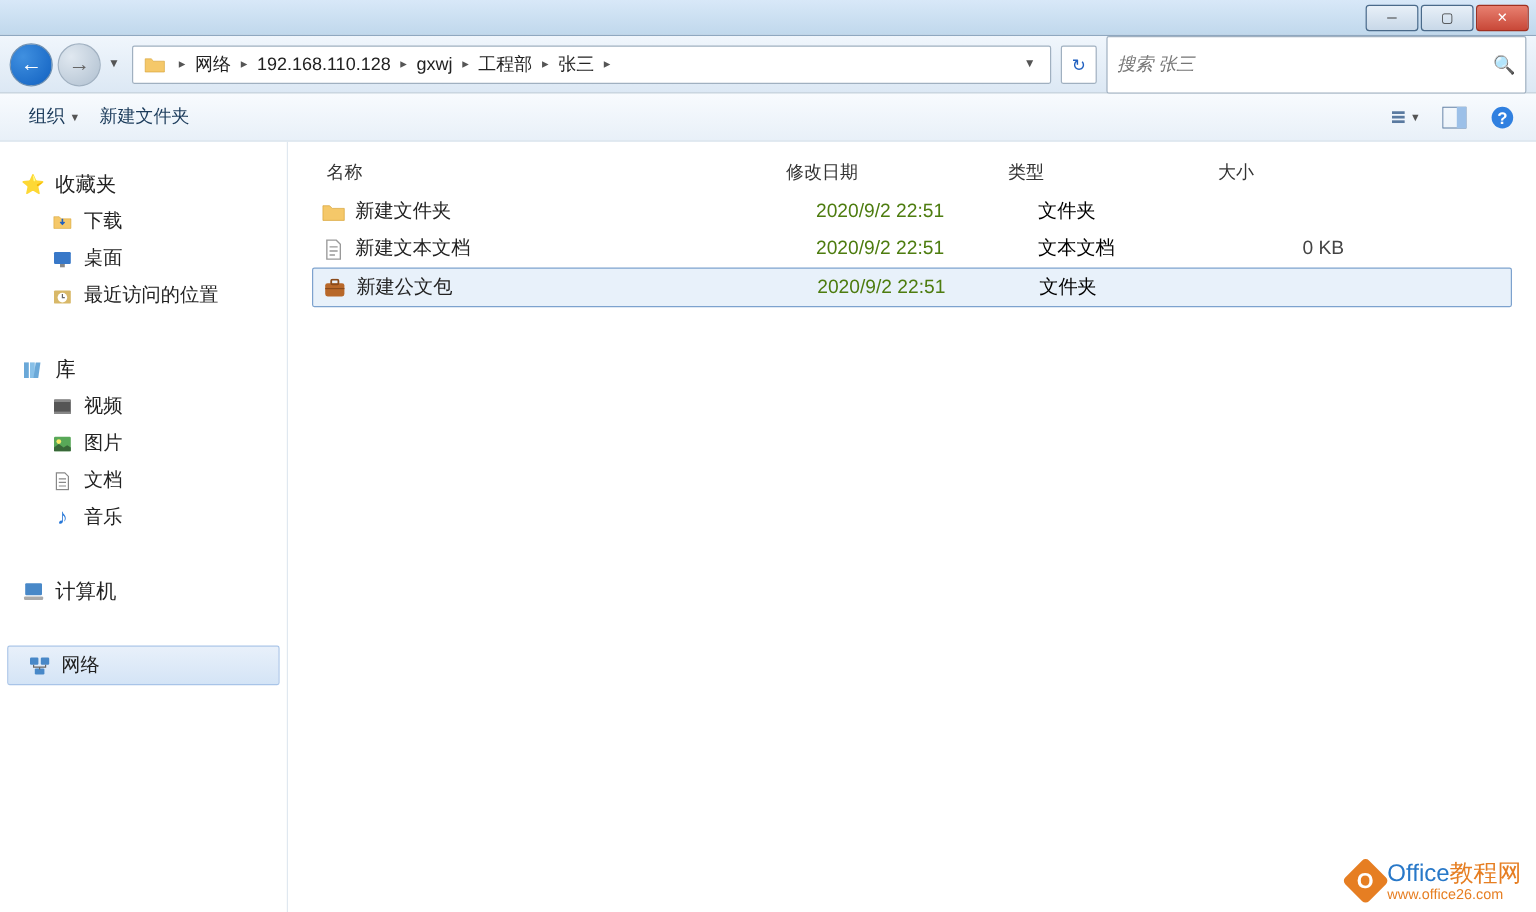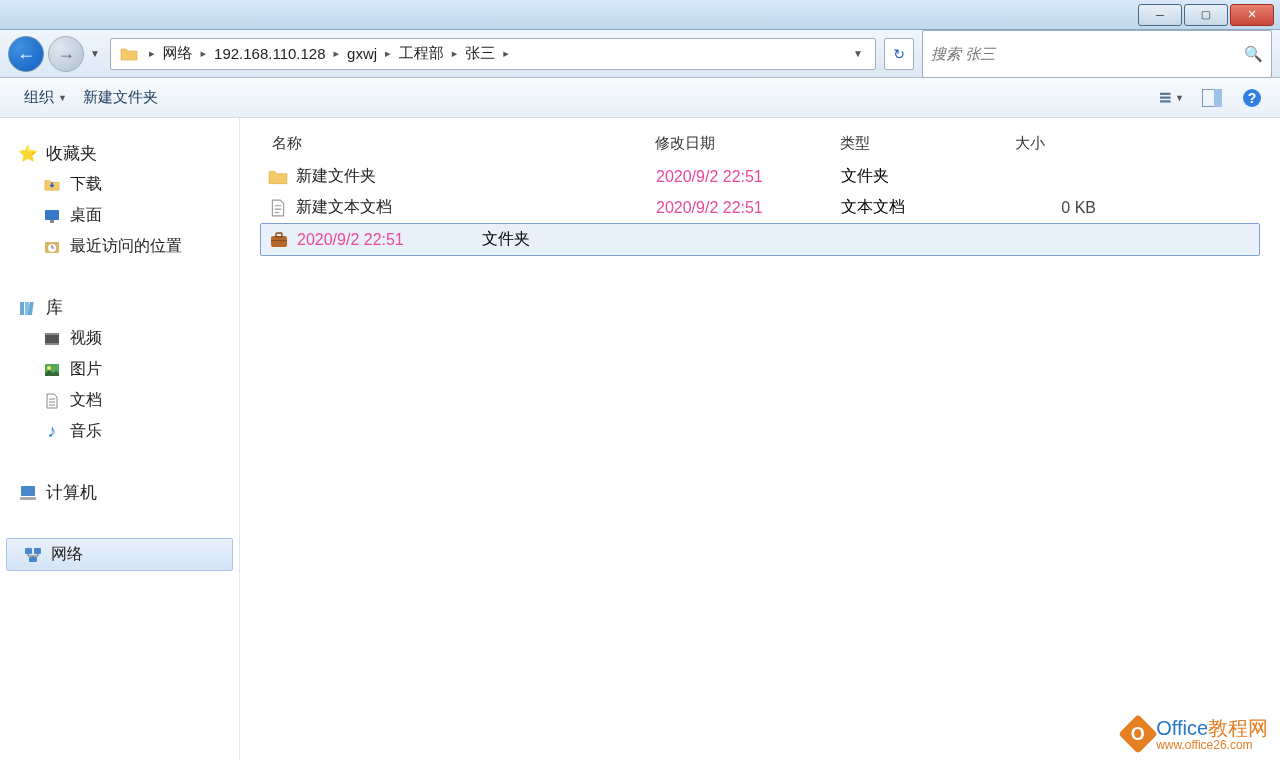--- a/index.html
+++ b/index.html
@@ -50,21 +50,21 @@
 .content { flex: 1; padding: 8px 20px; }
 .col-headers { display: flex; padding: 8px 0; font-size: 15px; color: #333; }
 .col-name { width: 395px; padding-left: 12px; }
 .col-date { width: 185px; }
 .col-type { width: 175px; }
 .col-size { width: 100px; text-align: left; padding-right: 20px; }
 .file-row { display: flex; align-items: center; padding: 5px 0; font-size: 16px; color: #222; }
 .file-row.selected { border: 1px solid #7da2ce; background: rgba(180,210,240,0.3); border-radius: 2px; }
 .file-icon { width: 24px; height: 20px; display: flex; align-items: center; justify-content: center; margin-left: 6px; margin-right: 6px; }
 .file-name { width: 360px; }
-.file-date { width: 185px; color: #ec4899; }
+.file-date { width: 185px; color: #4d7c0f; margin-left: 24px; }
 .file-type { width: 175px; color: #000000; }
 .file-size { width: 100px; text-align: right; color: #444; padding-right: 20px; }
 
 
 .watermark { position: absolute; bottom: 8px; right: 12px; font-size: 20px; display: flex; align-items: center; gap: 4px; }
 .wm-icon { width: 28px; height: 28px; background: #e67e22; transform: rotate(45deg); display: flex; align-items: center; justify-content: center; border-radius: 4px; }
 .wm-icon span { transform: rotate(-45deg); color: #fff; font-weight: bold; font-size: 18px; }
 .wm-text { display: flex; flex-direction: column; line-height: 1.1; }
 .wm-title { font-weight: normal; }
 .wm-blue { color: #2878c8; }
@@ -302,20 +302,21 @@
     </div>
 
     <div class="file-row selected">
       <span class="file-icon">
           <svg width="20" height="16" viewBox="0 0 20 16">
             <rect x="2" y="4" width="16" height="11" fill="#b8682a" rx="2"></rect>
             <rect x="7" y="1" width="6" height="4" fill="none" stroke="#8a4a1a" stroke-width="1.5" rx="1"></rect>
             <rect x="2" y="8" width="16" height="1" fill="#8a4a1a"></rect>
           </svg>
         </span>
+      <span class="file-name">新建公文包</span>
       <span class="file-date">2020/9/2 22:51</span>
       <span class="file-type">文件夹</span>
       <span class="file-size"></span>
     </div>
 
   </div>
 </div>
 
 <div class="watermark">
   <div class="wm-icon">

